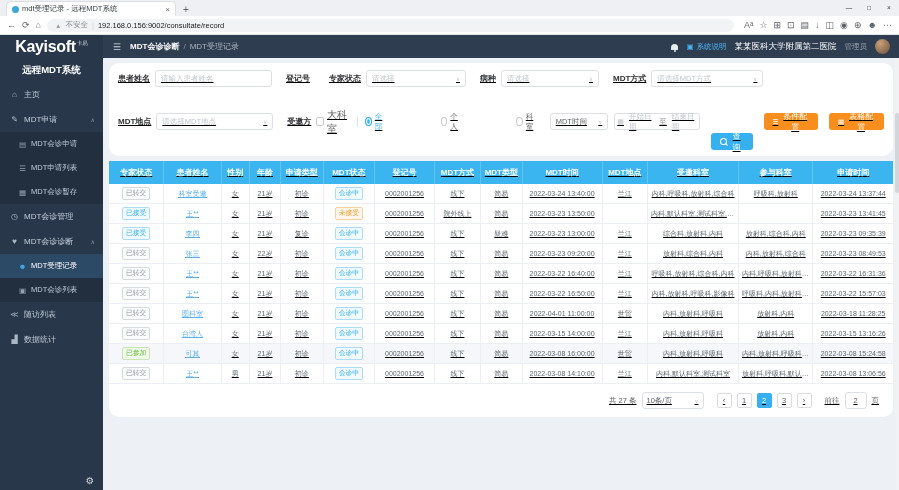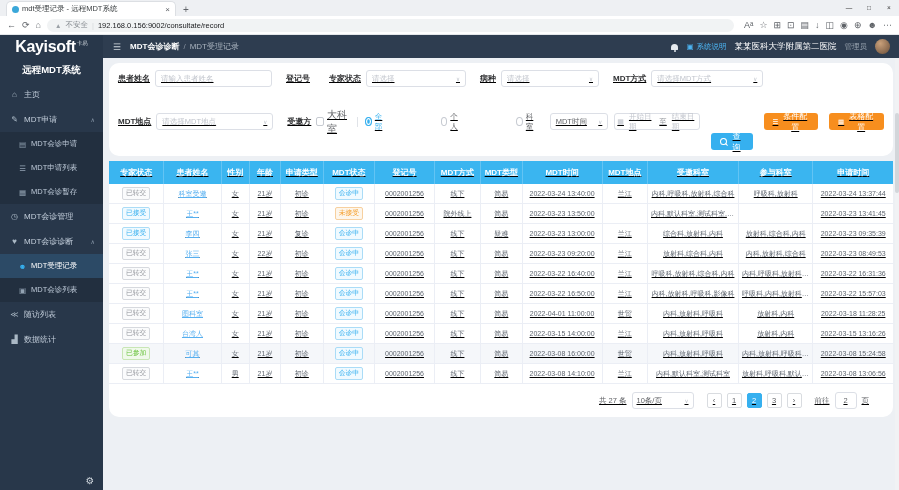--- a/index.html
+++ b/index.html
@@ -93,21 +93,21 @@
     white-space:nowrap;overflow:hidden;text-overflow:ellipsis;padding:0 3px;}
   td:last-child{border-right:none;}
   tr.hl td{background:#f5f7fa;}
   .plink{color:#56aff0;text-decoration:underline;cursor:pointer;}
   .badge{display:inline-block;font-size:6.8px;padding:1.5px 3px;border-radius:2px;border:1px solid;line-height:1.2;}
   .bg-gray{color:#909399;border-color:#d6d9de;background:#fafbfc;}
   .bg-blue,.bg-cyan{color:#36b0ef;border-color:#aadcf7;background:#f0faff;}
   .bg-green{color:#67c23a;border-color:#c8e6b5;background:#f0f9eb;}
   .bg-orange{color:#f59a23;border-color:#f7d09f;background:#fdf6ec;}
   
-  .pager{display:flex;align-items:center;justify-content:flex-end;gap:5px;padding:8px 24px 2px 0;font-size:7.5px;color:#606266;}
+  .pager{display:flex;align-items:center;justify-content:flex-end;gap:5px;padding:8px 14px 2px 0;font-size:7.5px;color:#606266;}
   .psel{width:52px;height:15px;border:1px solid #dcdfe6;border-radius:3px;display:flex;align-items:center;
     justify-content:space-between;padding:0 4px;color:#606266;cursor:pointer;}
   .pbtn{min-width:15px;height:15px;border:1px solid #d9dce0;border-radius:2px;background:#fff;display:flex;
     align-items:center;justify-content:center;font-size:7.5px;color:#606266;cursor:pointer;box-sizing:border-box;padding:0 2px;}
   .pbtn.active{background:#36b0ef;border-color:#36b0ef;color:#fff;}
   .goto-input{width:16px;height:13px;border:1px solid #dcdfe6;border-radius:3px;text-align:center;font-size:7.5px;
     color:#606266;font-family:inherit;outline:none;}
   .pgap{width:3px;}
   
   .vscroll{position:absolute;right:0;top:0;bottom:0;width:4px;background:#f1f2f4;}

